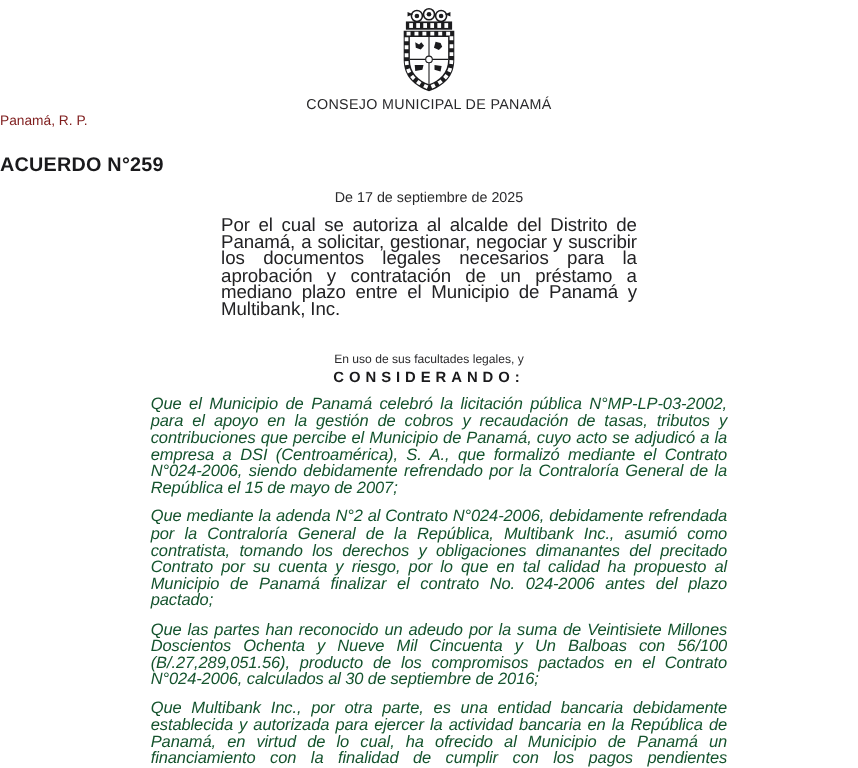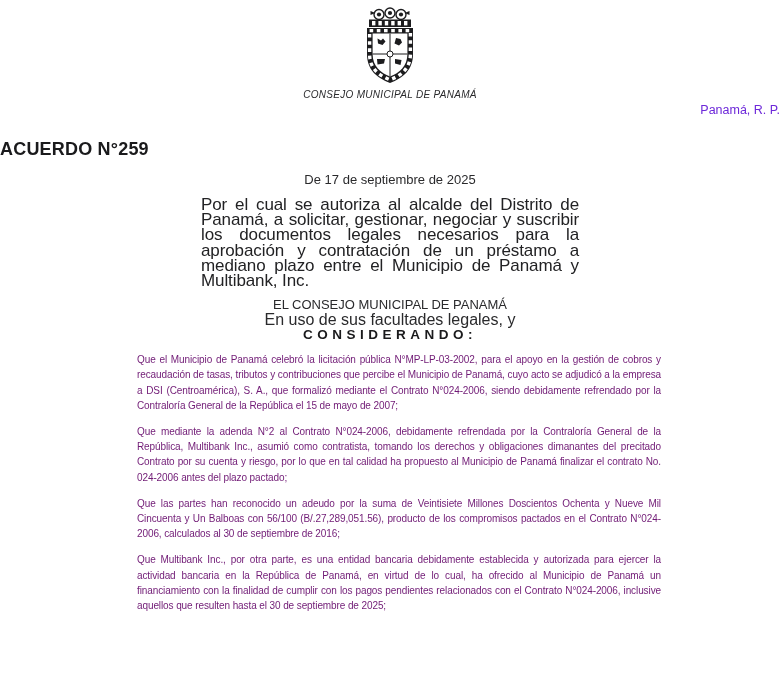--- a/index.html
+++ b/index.html
@@ -20,33 +20,32 @@
     height: 698px;
     background: #ffffff;
   }
   .emblem-wrap {
     padding-top: 7px;
     text-align: center;
     line-height: 0;
   }
   .org-name {
     text-align: center;
-    font-size: 10px;
+    font-size: 13px;
     line-height: 15px;
     margin-top: 2px;
     letter-spacing: 0.3px;
     color: #2a2a2c;
-    font-style: italic;
   }
   .location-line {
-    text-align: right;
+    text-align: left;
     font-size: 12.5px;
     line-height: 14px;
     margin-top: 1px;
-    color: #6d28d9;
+    color: #7f1d1d;
   }
   .doc-title {
     font-weight: bold;
     font-size: 18px;
     line-height: 20px;
     margin-top: 22px;
     letter-spacing: 0.2px;
     color: #1a1a1c;
   }
   .date-line {
@@ -67,44 +66,46 @@
   }
   .issuer-line1 {
     text-align: center;
     font-size: 13px;
     line-height: 15px;
     margin-top: 9px;
     color: #2a2a2c;
   }
   .issuer-line2 {
     text-align: center;
-    font-size: 16px;
+    font-size: 11px;
     line-height: 15px;
     color: #2a2a2c;
+    margin-top: 32px;
   }
   .section-heading {
     text-align: center;
     font-weight: bold;
     font-size: 13.5px;
     line-height: 16px;
     letter-spacing: 4.5px;
     margin-top: 0;
     color: #1a1a1c;
   }
   .body-text {
     width: 524px;
     margin: 9px 0 0 137px;
   }
   .body-text p {
     margin: 0 0 11px 0;
     text-align: justify;
-    font-size: 10px;
+    font-size: 15px;
     line-height: 15.2px;
     letter-spacing: -0.1px;
-    color: #701a75;
+    color: #14532d;
+    font-style: italic;
   }
 </style>
 </head>
 <body>
 
 <div class="page">
 
   <div class="emblem-wrap">
     <svg width="64" height="78" viewBox="0 0 64 78" aria-hidden="true">
 
@@ -149,21 +150,20 @@
   </div>
 
   <div class="org-name">CONSEJO MUNICIPAL DE PANAMÁ</div>
   <div class="location-line">Panamá, R. P.</div>
 
   <div class="doc-title">ACUERDO N°259</div>
   <div class="date-line">De 17 de septiembre de 2025</div>
 
   <div class="summary">Por el cual se autoriza al alcalde del Distrito de Panamá, a solicitar, gestionar, negociar y suscribir los documentos legales necesarios para la aprobación y contratación de un préstamo a mediano plazo entre el Municipio de Panamá y Multibank, Inc.</div>
 
-  <div class="issuer-line1">EL CONSEJO MUNICIPAL DE PANAMÁ</div>
   <div class="issuer-line2">En uso de sus facultades legales, y</div>
 
   <div class="section-heading">CONSIDERANDO:</div>
 
   <div class="body-text">
     <p>Que el Municipio de Panamá celebró la licitación pública N°MP-LP-03-2002, para el apoyo en la gestión de cobros y recaudación de tasas, tributos y contribuciones que percibe el Municipio de Panamá, cuyo acto se adjudicó a la empresa a DSI (Centroamérica), S. A., que formalizó mediante el Contrato N°024-2006, siendo debidamente refrendado por la Contraloría General de la República el 15 de mayo de 2007;</p>
     <p>Que mediante la adenda N°2 al Contrato N°024-2006, debidamente refrendada por la Contraloría General de la República, Multibank Inc., asumió como contratista, tomando los derechos y obligaciones dimanantes del precitado Contrato por su cuenta y riesgo, por lo que en tal calidad ha propuesto al Municipio de Panamá finalizar el contrato No. 024-2006 antes del plazo pactado;</p>
     <p>Que las partes han reconocido un adeudo por la suma de Veintisiete Millones Doscientos Ochenta y Nueve Mil Cincuenta y Un Balboas con 56/100 (B/.27,289,051.56), producto de los compromisos pactados en el Contrato N°024-2006, calculados al 30 de septiembre de 2016;</p>
     <p>Que Multibank Inc., por otra parte, es una entidad bancaria debidamente establecida y autorizada para ejercer la actividad bancaria en la República de Panamá, en virtud de lo cual, ha ofrecido al Municipio de Panamá un financiamiento con la finalidad de cumplir con los pagos pendientes relacionados con el Contrato N°024-2006, inclusive aquellos que resulten hasta el 30 de septiembre de 2025;</p>
   </div>

